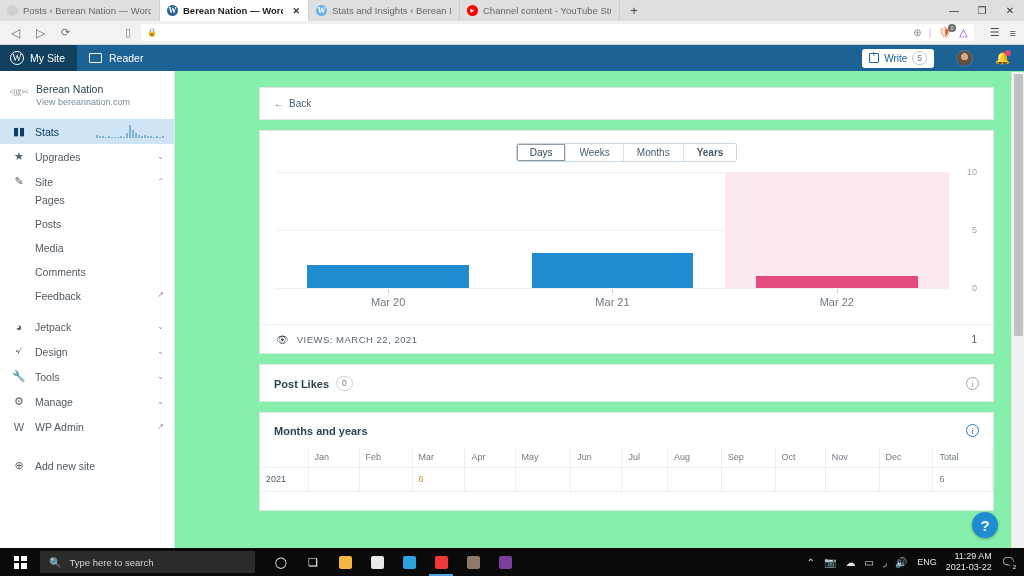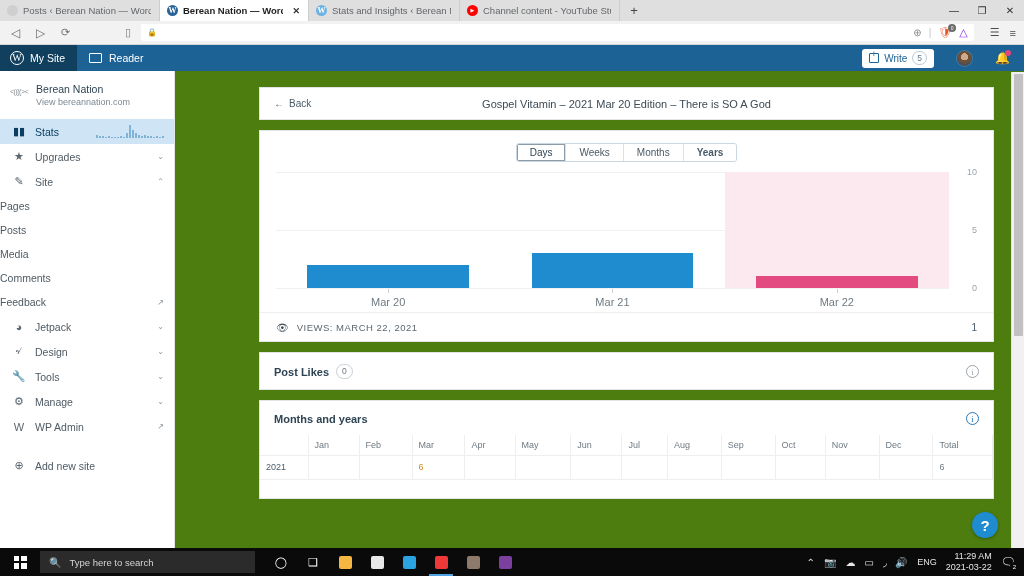--- a/index.html
+++ b/index.html
@@ -117,43 +117,43 @@
     background: radial-gradient(circle at 50% 38%, #cfa98a 0 30%, #6b5038 31% 58%, #4b4e55 59%);
     border: 1px solid #3f7ca8;
   }
   .bell { position: relative; font-size: 12px; color: #fff; }
   .bell .dot {
     position: absolute; top: -1px; right: -1px; width: 6px; height: 6px;
     background: #e3447f; border-radius: 50%;
   }
 
   
-  .body-area { display: flex; height: 481px; background: #4d7c0f; }
+  .body-area { display: flex; height: 481px; background: #86efac; }
 
   
   .sidebar {
     width: 175px; background: #fff; border-right: 1px solid #e2e4e7;
     flex: 0 0 175px; padding-top: 7px;
   }
   .site-head { display: flex; align-items: flex-start; gap: 8px; padding: 4px 10px 10px 10px; }
   .site-ic { font-size: 7px; color: #8a8f94; padding-top: 6px; letter-spacing: -0.5px; }
   .site-name { font-size: 10.5px; color: #2e4453; line-height: 14px; }
   .site-url { font-size: 9px; color: #7b8a95; line-height: 13px; }
   .nav-item {
     display: flex; align-items: center; gap: 9px; height: 25px;
     padding: 0 10px 0 12px; font-size: 10.5px; color: #4f5a63;
   }
   .nav-item.active { background: #cfe5f5; color: #0b3e63; }
   .nav-ic { width: 14px; text-align: center; font-size: 11px; color: #5b6771; flex: 0 0 14px; }
   .nav-item.active .nav-ic { color: #0b3e63; }
   .nav-label { flex: 1; }
   .nav-chev { font-size: 8px; color: #8b969e; }
   .nav-ext { font-size: 8px; color: #8b969e; }
-  .nav-sub { height: 24px; font-size: 10.5px; color: #4f5a63;
-             display: flex; align-items: center; }
+  .nav-sub { padding-left: 35px; height: 24px; font-size: 10.5px; color: #4f5a63;
+             display: flex; }
   .nav-sub .nav-ext { margin-left: auto; margin-right: 10px; }
   .sparkline { display: flex; align-items: flex-end; gap: 1px; height: 13px; }
   .sparkline i { width: 2px; background: #7fb4d8; display: block; }
 
   
   .content { flex: 1; padding: 16px 30px 0 84px; overflow: hidden; position: relative; }
   .card {
     background: #fff; border: 1px solid #e2e4e7; margin-bottom: 10px;
   }
   .post-head {
@@ -172,21 +172,21 @@
   .seg {
     display: flex; border: 1px solid #c8d7e1; border-radius: 3px; overflow: hidden;
   }
   .seg div {
     font-size: 10px; color: #4a5b68; padding: 3px 13px; background: #fff;
     border-right: 1px solid #d6e2ea;
   }
   .seg div:last-child { border-right: none; font-weight: bold; }
   .seg div.on { box-shadow: inset 0 0 0 1px #8c9ba6; color: #2e4453; }
 
-  .plot { position: relative; height: 140px; margin: 0 16px 0 16px; }
+  .plot { position: relative; height: 140px; margin: 0 16px 12px 16px; }
   .grid-line { position: absolute; left: 0; right: 28px; border-top: 1px solid #f1f1f1; }
   .axis-lbl { position: absolute; right: 0; font-size: 9px; color: #9aa3aa; transform: translateY(-50%); }
   .bars { position: absolute; left: 0; right: 28px; top: 0; bottom: 24px; display: flex; }
   .bargroup { flex: 1; position: relative; display: flex; align-items: flex-end; justify-content: center; }
   .bargroup .hl { position: absolute; top: 0; bottom: 0; left: 0; right: 0; background: #fce8ef; }
   .bar { width: 72%; position: relative; z-index: 2; }
   .bar.blue { background: #1e8cce; }
   .bar.pink { background: #e34a7f; }
   .xlabels { position: absolute; left: 0; right: 28px; bottom: 4px; display: flex; }
   .xlab { flex: 1; text-align: center; font-size: 11px; color: #6f7a82; }
@@ -458,21 +458,20 @@
       </div>
     </div>
 
     <div class="content">
 
       <div class="card post-head">
         <span class="back-link">
           <span>←</span>
           <span>Back</span>
         </span>
-        <span class="post-title">Gospel Vitamin – 2021 Mar 20 Edition – There is SO A God</span>
       </div>
 
       <div class="card chart-card">
         <div class="seg-wrap">
           <div class="seg">
             <div class="on">Days</div>
             <div>Weeks</div>
             <div>Months</div>
             <div>Years</div>
           </div>

